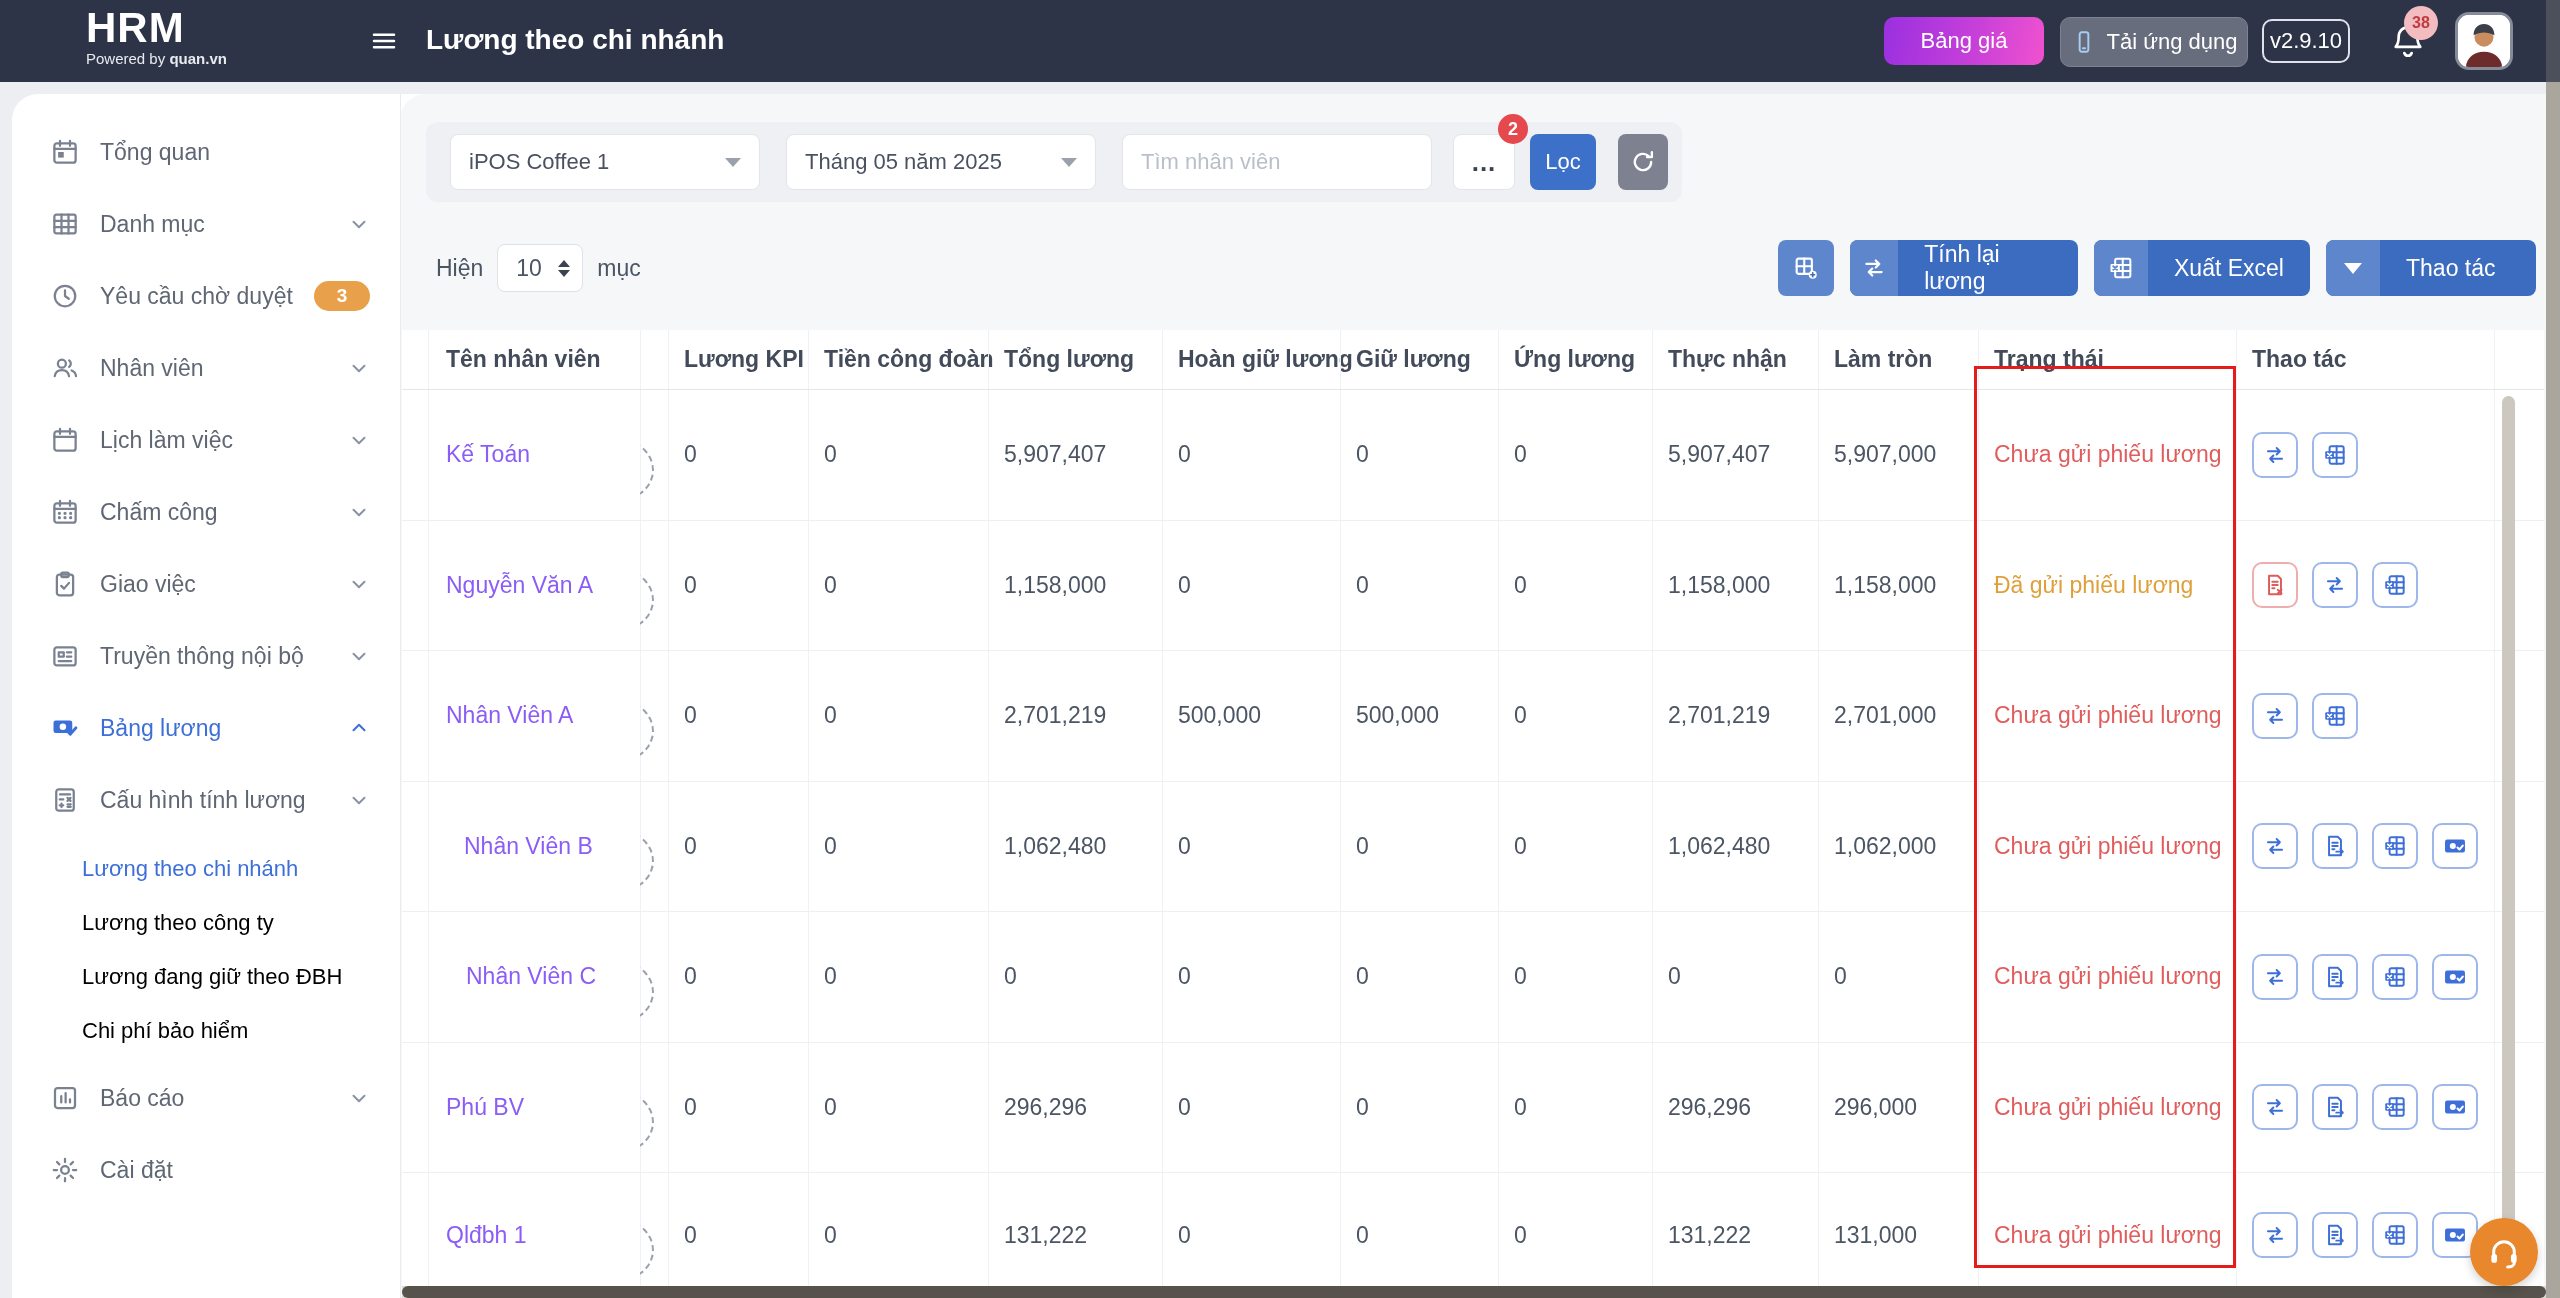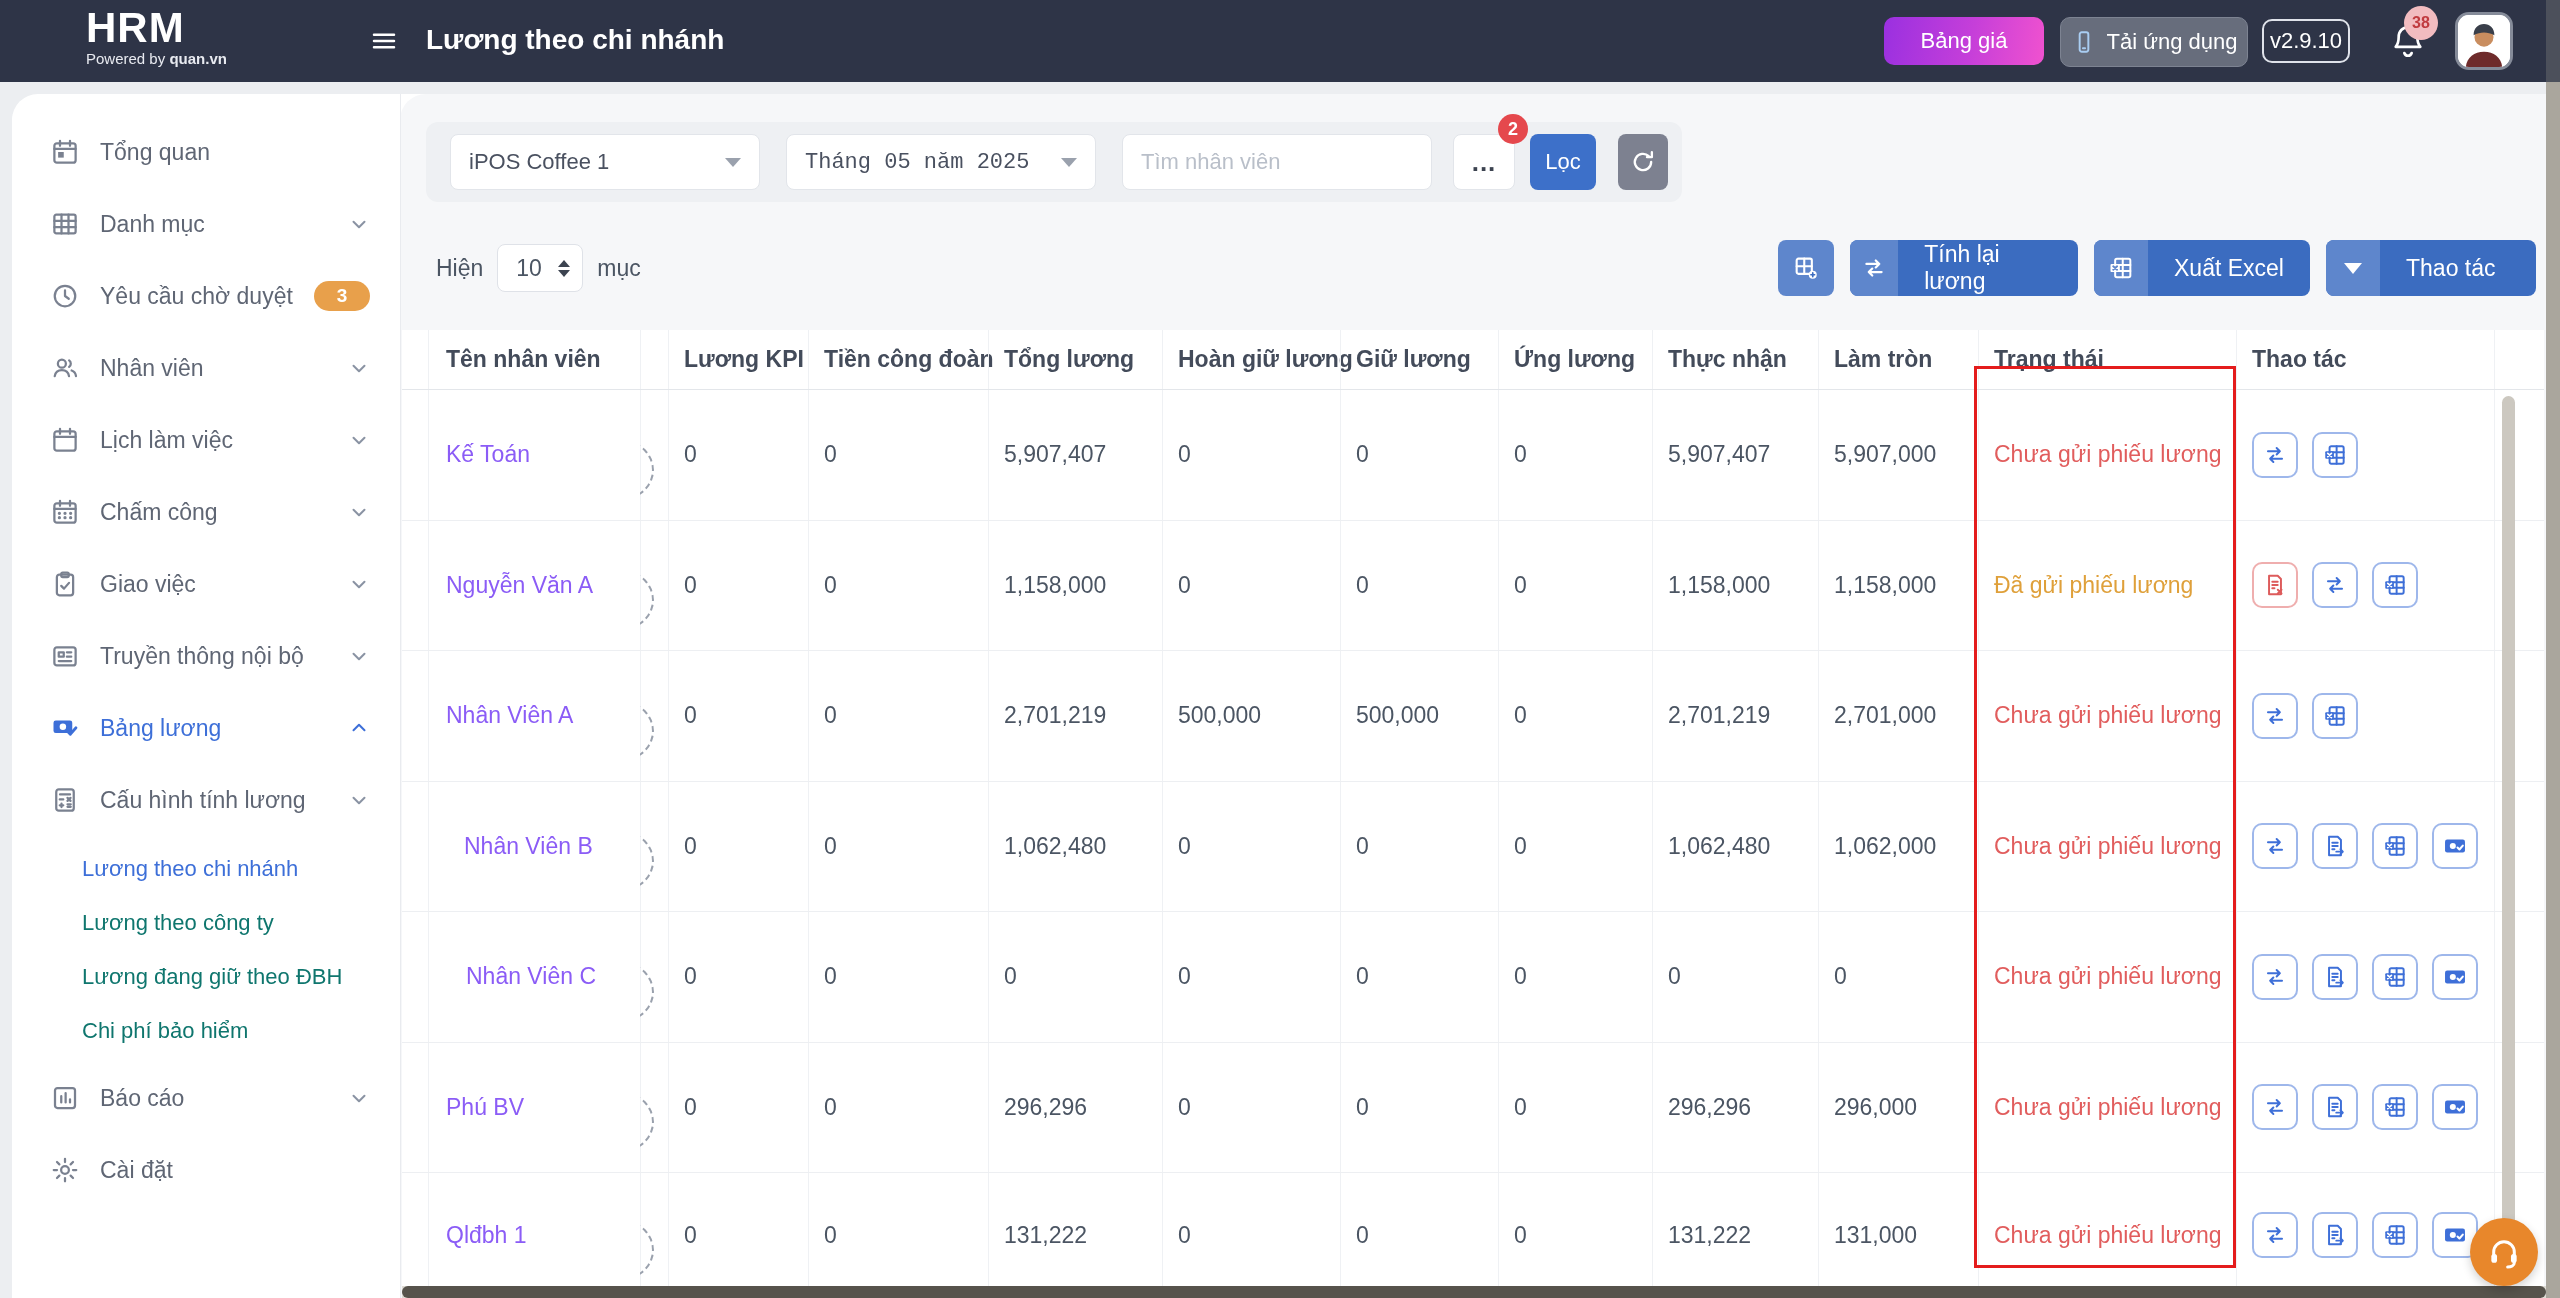--- a/index.html
+++ b/index.html
@@ -37,21 +37,21 @@
   .side-item{height:72px;display:flex;align-items:center;padding:0 30px 0 38px;cursor:pointer;color:#5f6674;}
   .side-item .lbl{font-size:23px;margin-left:20px;flex:1;}
   .side-item .ic{width:30px;height:30px;color:#7a8190;}
   .side-item.active{color:#3d6fd8;}
   .side-item.active .ic{color:#3d6fd8;}
   .side-chev{width:22px;height:22px;color:#8a93a3;}
   .side-item.active .side-chev{color:#3d6fd8;}
   .badge-orange{min-width:56px;height:30px;border-radius:15px;background:#e8a04b;color:#fff;font-size:19px;font-weight:700;
     display:flex;align-items:center;justify-content:center;}
   .side-sub{padding:6px 0 4px 0;}
-  .side-sub-item{height:54px;display:flex;align-items:center;padding-left:70px;font-size:22px;color:#0f766e;cursor:pointer;}
+  .side-sub-item{height:54px;display:flex;align-items:center;padding-left:70px;font-size:22px;color:#000000;cursor:pointer;}
   .side-sub-item.active{color:#3d6fd8;}
 
   
   .filter-card{position:absolute;left:426px;top:122px;width:1256px;height:80px;background:#eef0f3;border-radius:12px;}
   .f-select{position:absolute;top:12px;height:56px;background:#fff;border:1px solid #e2e5ea;border-radius:8px;box-sizing:border-box;
     display:flex;align-items:center;padding:0 18px;font-size:22px;color:#4a5160;cursor:pointer;}
   .f-select .chev{margin-left:auto;width:0;height:0;border-left:8px solid transparent;border-right:8px solid transparent;border-top:9px solid #9aa1ad;}
   .f-input{position:absolute;top:12px;height:56px;background:#fff;border:1px solid #e2e5ea;border-radius:8px;box-sizing:border-box;
     padding:0 18px;font-size:22px;color:#4a5160;outline:none;font-family:"Liberation Sans",sans-serif;}
   .f-input::placeholder{color:#b9bfc9;}
@@ -324,21 +324,21 @@
         </span>
         <span class="lbl">Cài đặt</span>
       </div>
     </div>
 
   <div class="filter-card">
     <div class="f-select" style="left:24px;width:310px;">
       <span>iPOS Coffee 1</span>
       <span class="chev"></span>
     </div>
-    <div class="f-select" style="left:360px;width:310px;font-family:Liberation Mono, monospace;">
+    <div class="f-select" style="left:360px;width:310px;">
       <span>Tháng 05 năm 2025</span>
       <span class="chev"></span>
     </div>
     <input class="f-input" style="left: 696px; width: 310px;" placeholder="Tìm nhân viên">
     <div class="btn-dots">...</div>
     <div class="dots-badge">2</div>
     <div class="btn-loc">Lọc</div>
     <div class="btn-refresh">
       <span>
           <svg viewBox="0 0 24 24" width="28" height="28" fill="none" stroke="#fff" stroke-width="2" stroke-linecap="round" stroke-linejoin="round">

